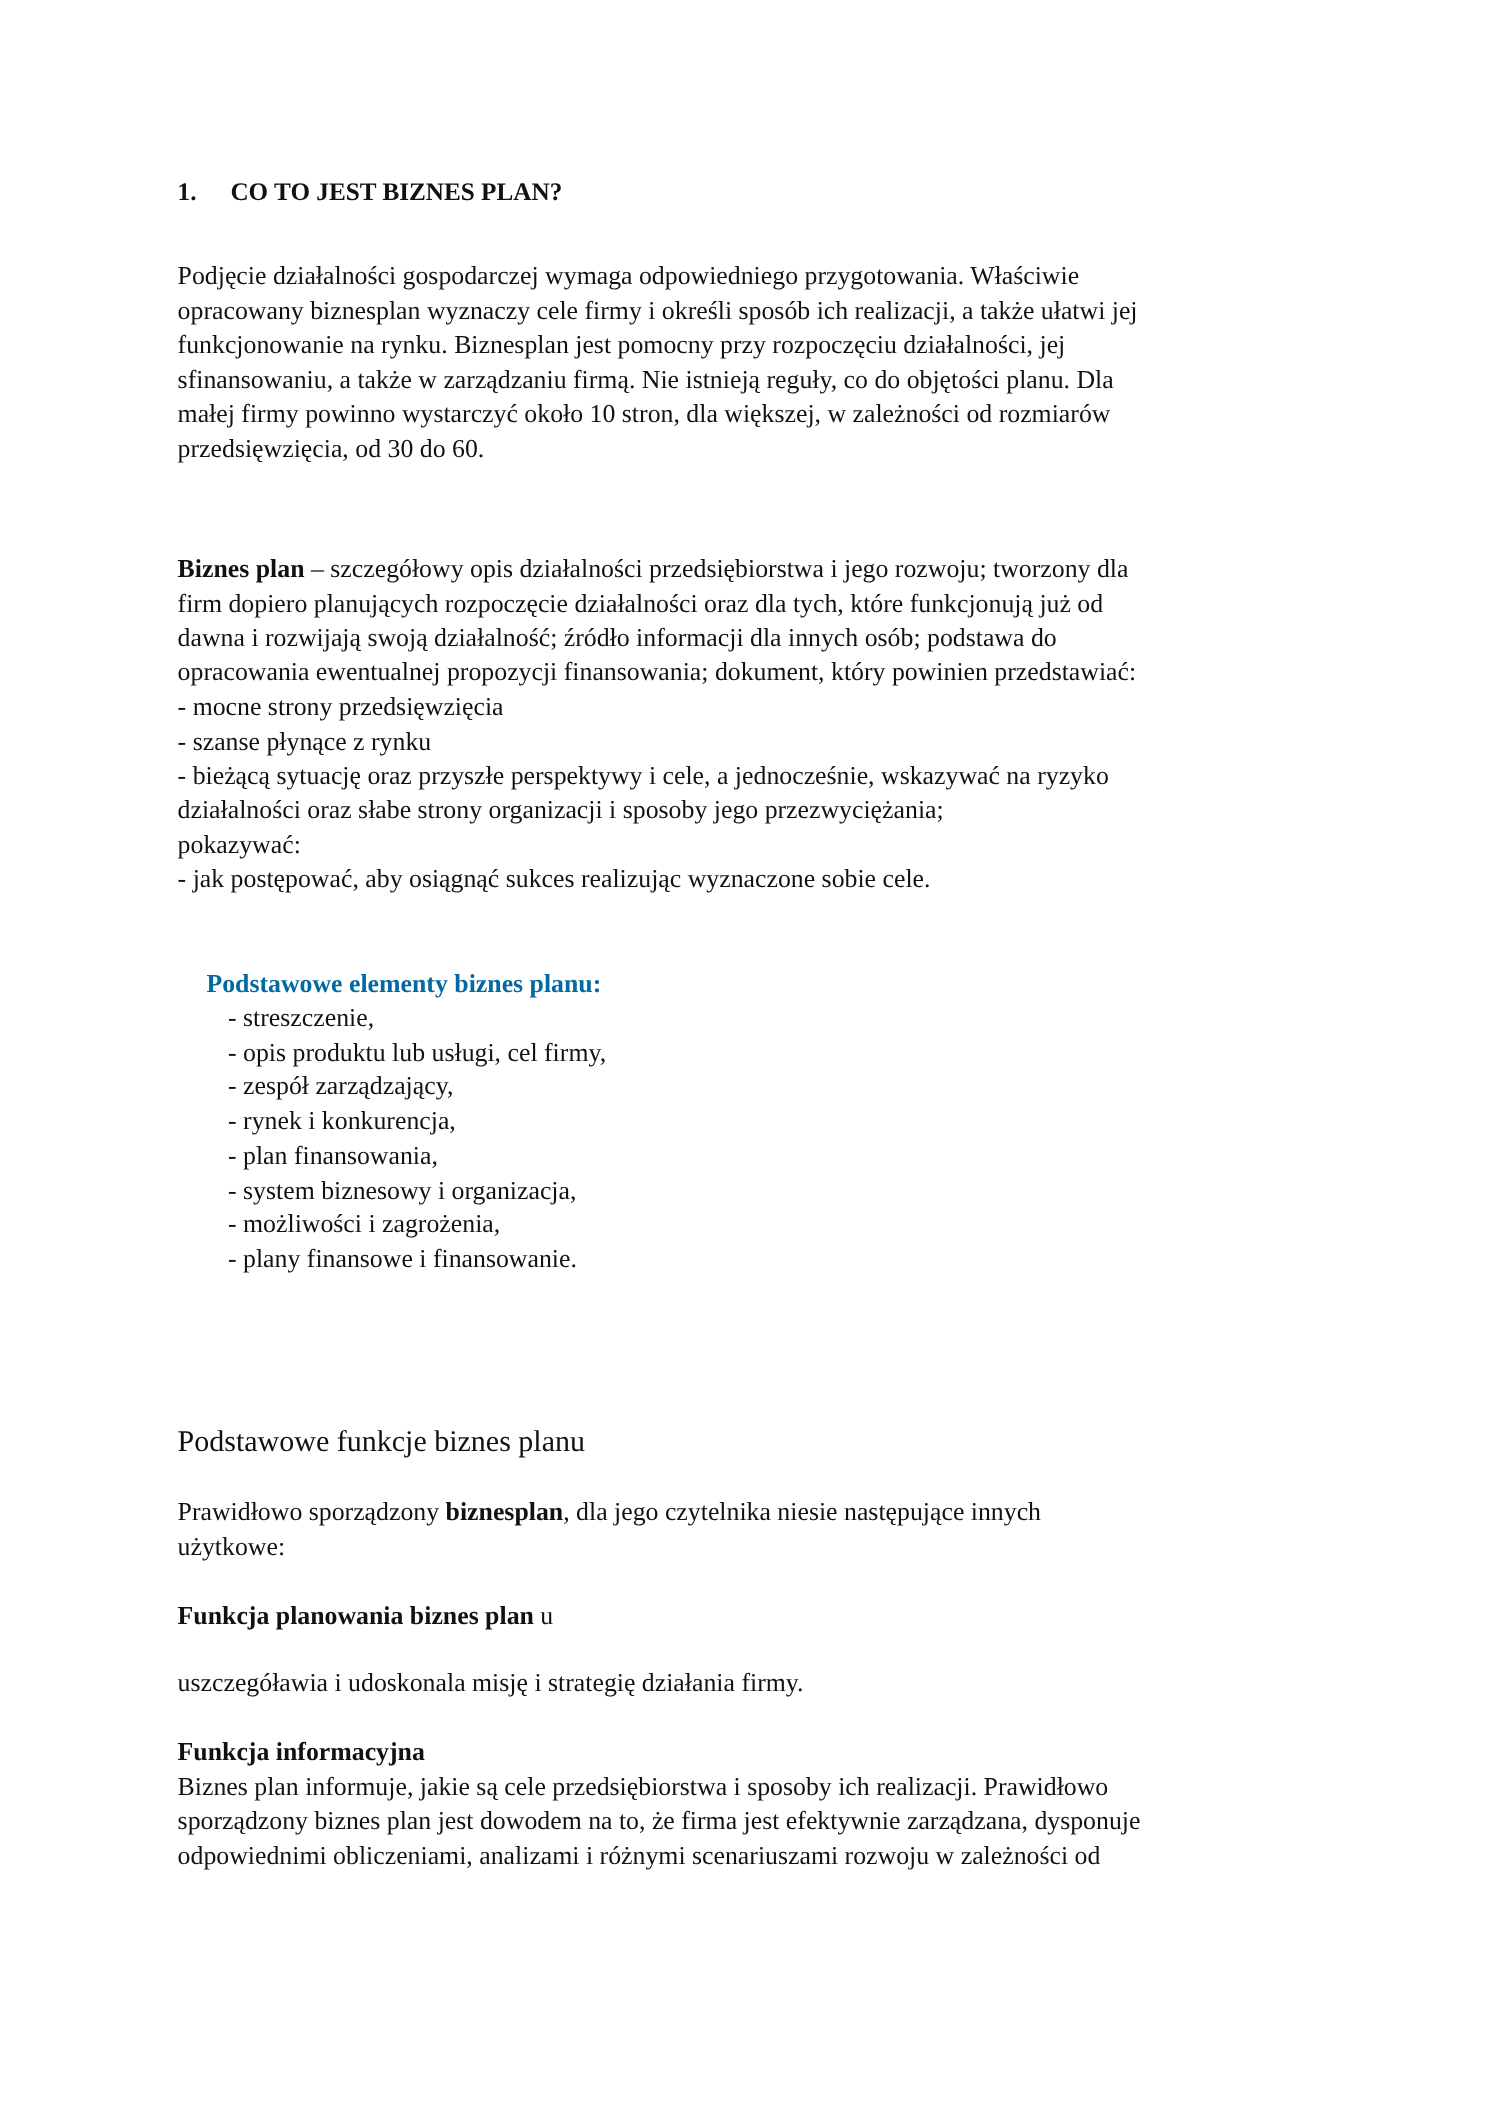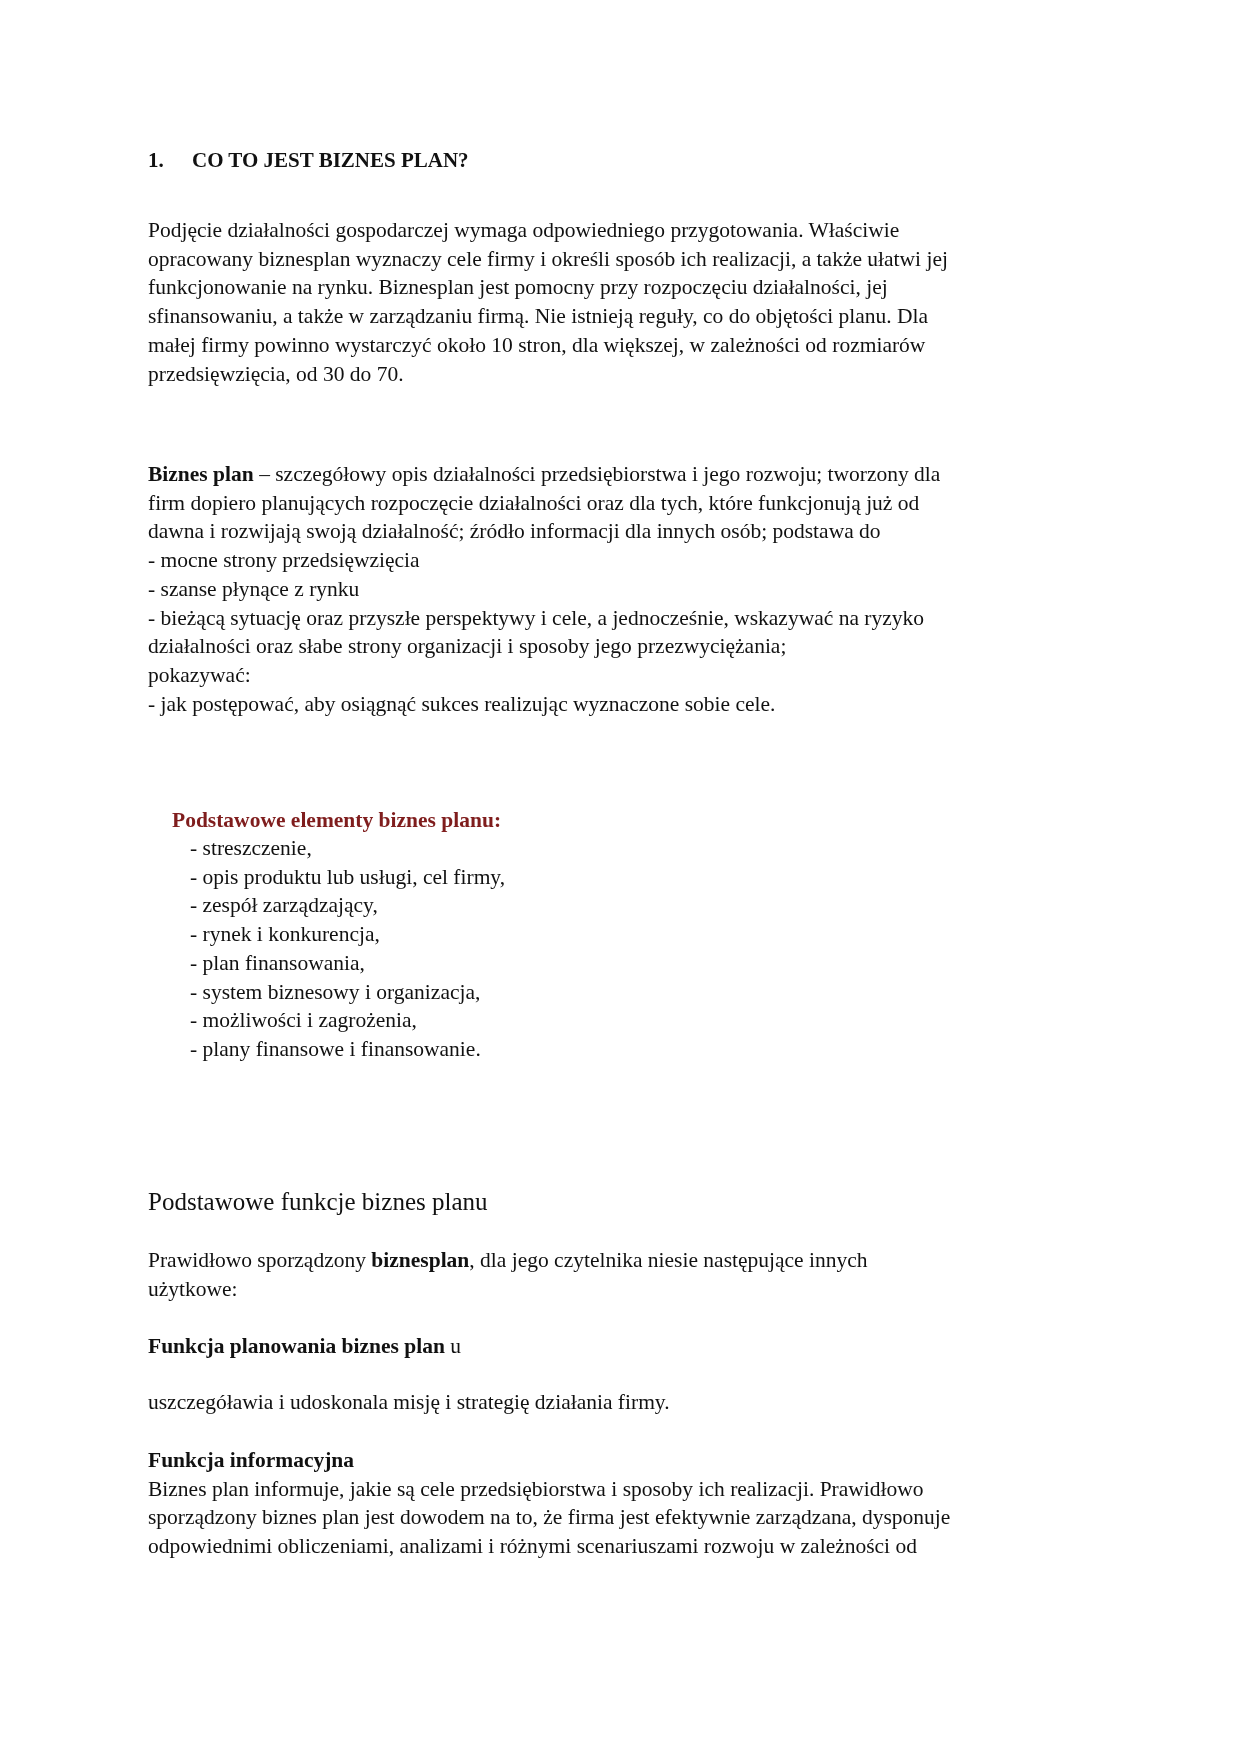--- a/index.html
+++ b/index.html
@@ -3,46 +3,47 @@
 <meta charset="utf-8">
 <style>
   html, body { margin: 0; padding: 0; background: #ffffff; }
   body { width: 1240px; height: 1754px; position: relative; overflow: hidden;
          font-family: "Liberation Serif", "DejaVu Serif", serif; color: #111; }
   .page { position: absolute; left: 0; top: 0; width: 984px; height: 1754px; }
   .txt { position: absolute; left: 148px; font-size: 21.5px; line-height: 28.7px; white-space: nowrap; }
   .h1 { position: absolute; left: 148px; top: 148px; font-weight: bold; font-size: 21px; }
   .h1 .num { display: inline-block; width: 44px; }
   .b { font-weight: bold; }
-  .red { color: #7f1d1d; font-weight: bold; }
+  .red { color: #0369a1; font-weight: bold; }
   .h2 { position: absolute; left: 148px; top: 1188px; font-weight: normal; font-size: 25px; }
   .li { display: block; }
 </style>
 </head>
 <body>
 
 <div class="page">
 
   <div class="h1">
     <span class="num">1.</span><span>CO TO JEST BIZNES PLAN?</span>
   </div>
 
   <div class="txt" style="top:216px">
     <span class="li">Podjęcie działalności gospodarczej wymaga odpowiedniego przygotowania. Właściwie</span>
     <span class="li">opracowany biznesplan wyznaczy cele firmy i określi sposób ich realizacji, a także ułatwi jej</span>
     <span class="li">funkcjonowanie na rynku. Biznesplan jest pomocny przy rozpoczęciu działalności, jej</span>
     <span class="li">sfinansowaniu, a także w zarządzaniu firmą. Nie istnieją reguły, co do objętości planu. Dla</span>
     <span class="li">małej firmy powinno wystarczyć około 10 stron, dla większej, w zależności od rozmiarów</span>
-    <span class="li">przedsięwzięcia, od 30 do 70.</span>
+    <span class="li">przedsięwzięcia, od 30 do 60.</span>
   </div>
 
   <div class="txt" style="top:460px">
     <span class="li"><span class="b">Biznes plan</span><span> – szczegółowy opis działalności przedsiębiorstwa i jego rozwoju; tworzony dla</span></span>
     <span class="li">firm dopiero planujących rozpoczęcie działalności oraz dla tych, które funkcjonują już od</span>
     <span class="li">dawna i rozwijają swoją działalność; źródło informacji dla innych osób; podstawa do</span>
+    <span class="li">opracowania ewentualnej propozycji finansowania; dokument, który powinien przedstawiać:</span>
     <span class="li">- mocne strony przedsięwzięcia</span>
     <span class="li">- szanse płynące z rynku</span>
     <span class="li">- bieżącą sytuację oraz przyszłe perspektywy i cele, a jednocześnie, wskazywać na ryzyko</span>
     <span class="li">działalności oraz słabe strony organizacji i sposoby jego przezwyciężania;</span>
     <span class="li">pokazywać:</span>
     <span class="li">- jak postępować, aby osiągnąć sukces realizując wyznaczone sobie cele.</span>
   </div>
 
   <div class="txt red" style="top:806px; left:172px;">Podstawowe elementy biznes planu:</div>
 

